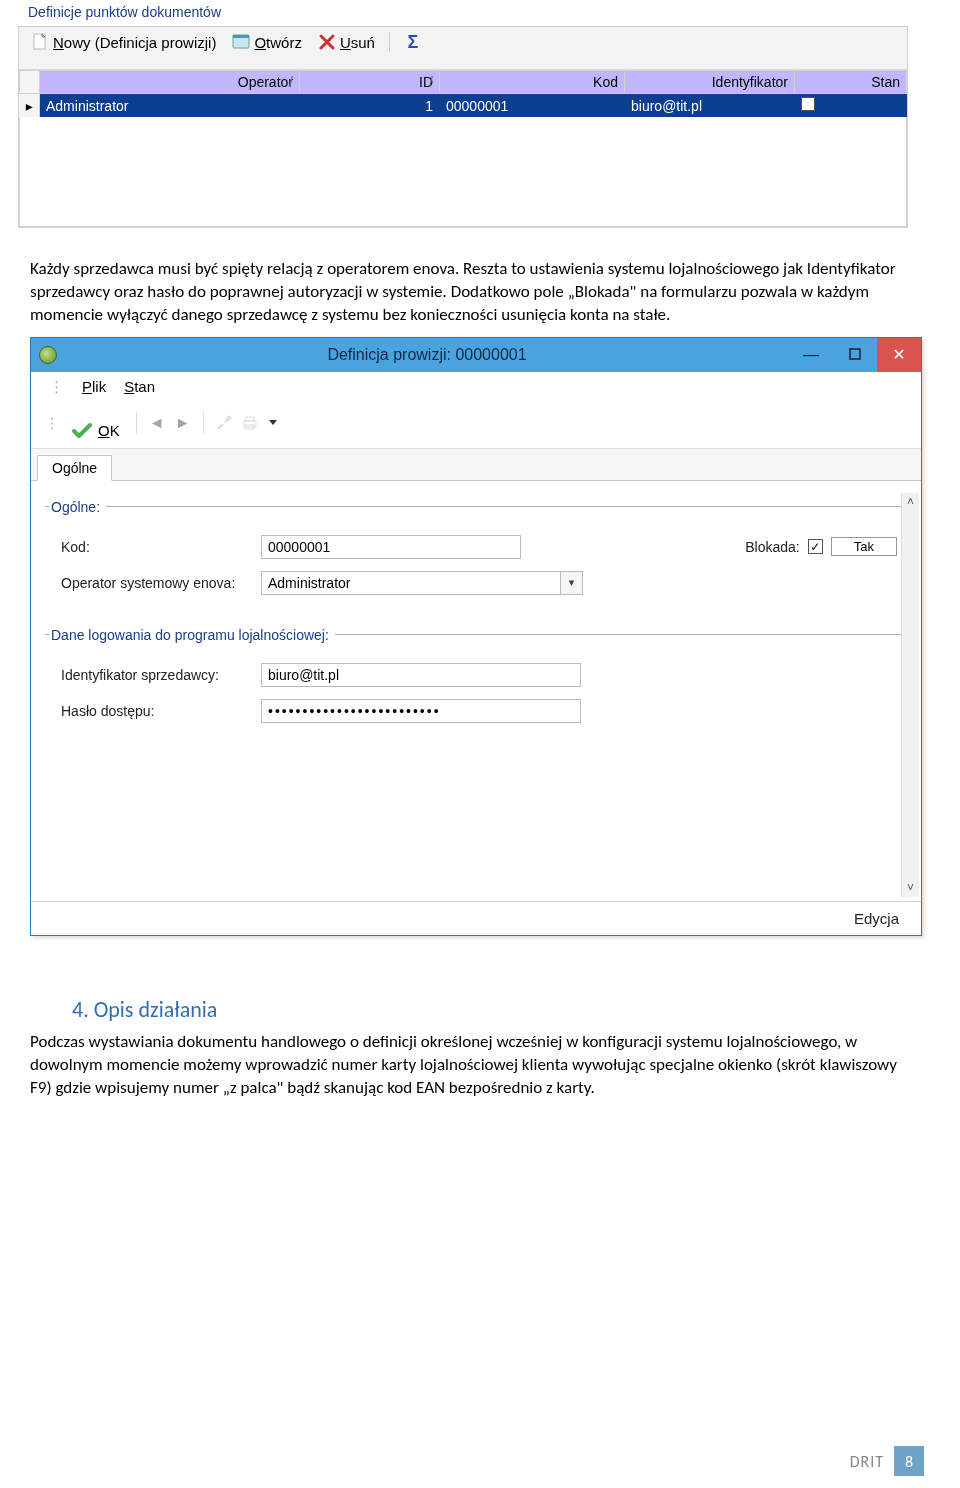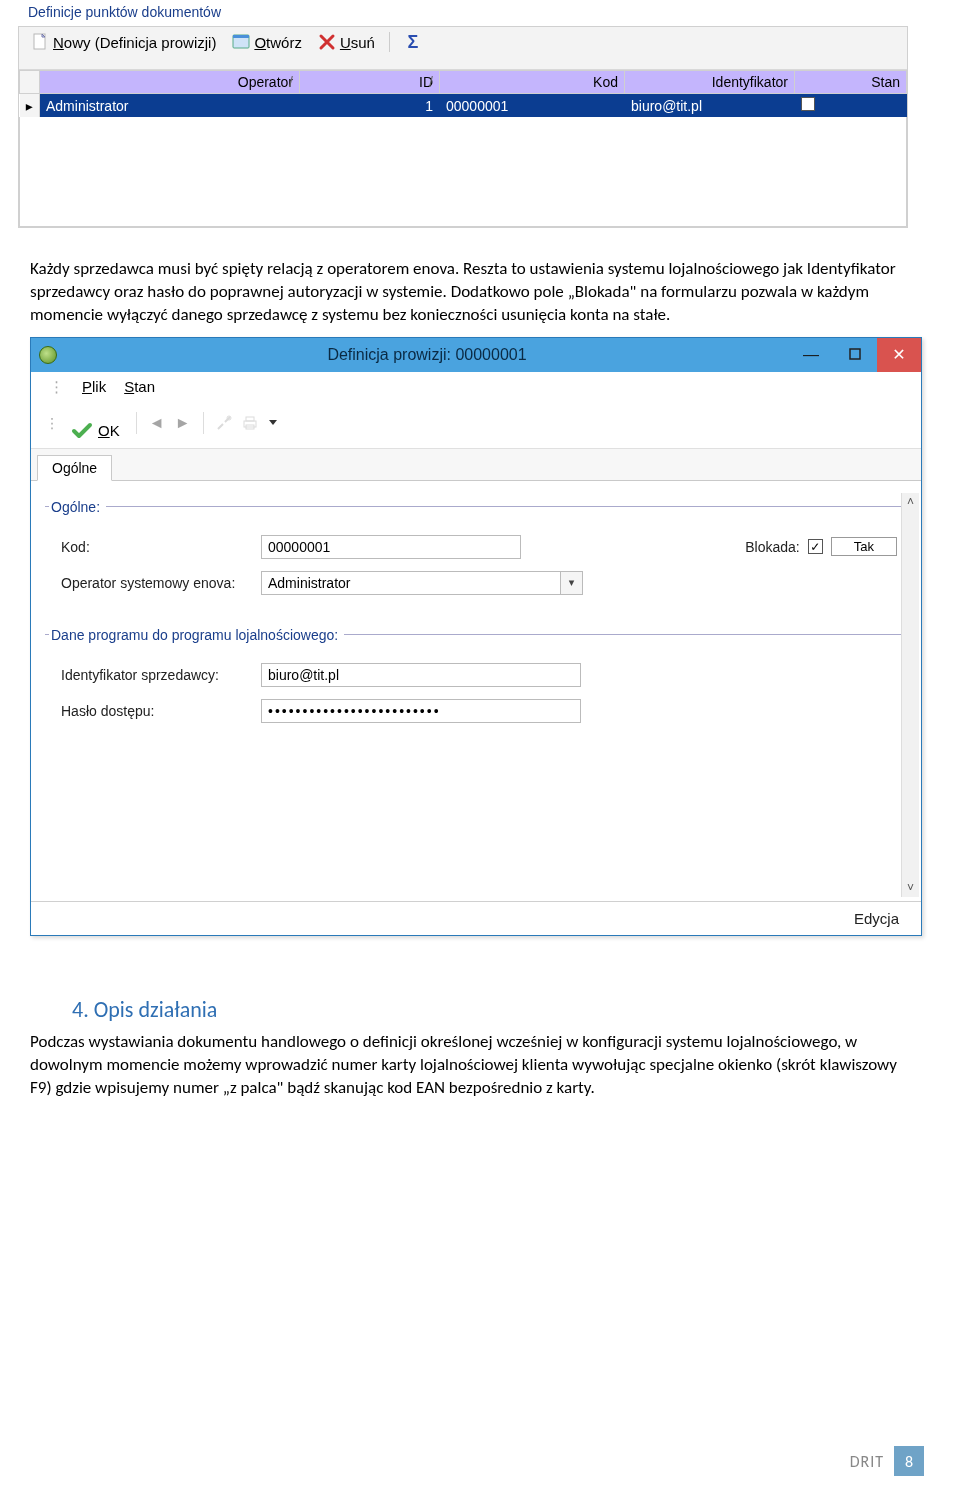--- a/index.html
+++ b/index.html
@@ -503,21 +503,21 @@
         <div class="select-wrap">
           <input type="text" class="input-op" value="Administrator" style="">
           <div class="select-btn">
             <span style="font-size:11px;color:#444">▾</span>
           </div>
         </div>
       </div>
     </fieldset>
 
     <fieldset class="fgroup">
-      <legend>Dane programu do programu lojalnościowego:</legend>
+      <legend>Dane logowania do programu lojalnościowej:</legend>
 
       <div class="form-row">
         <label>Identyfikator sprzedawcy:</label>
         <input type="text" class="input-ident" value="biuro@tit.pl" style="">
       </div>
 
       <div class="form-row">
         <label>Hasło dostępu:</label>
         <input type="text" class="input-pass" value="•••••••••••••••••••••••••" style="">
       </div>

